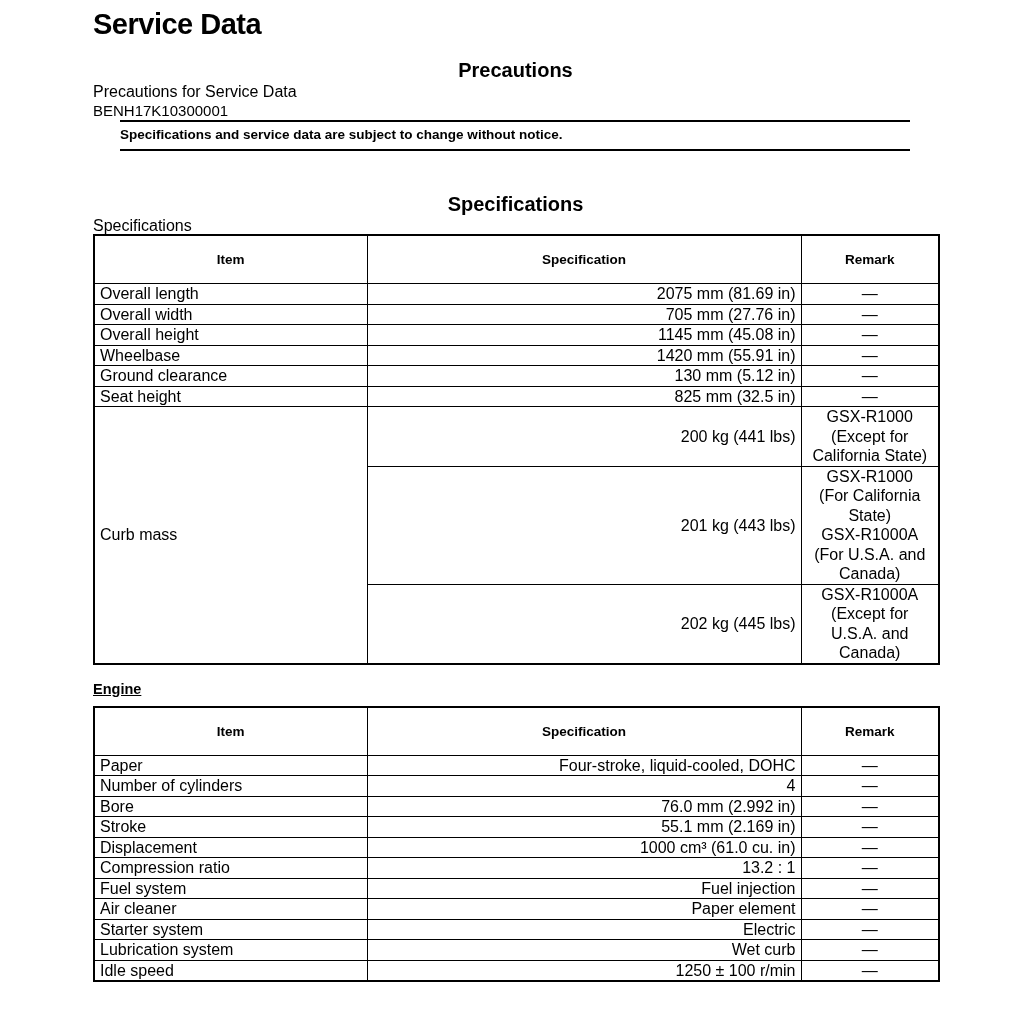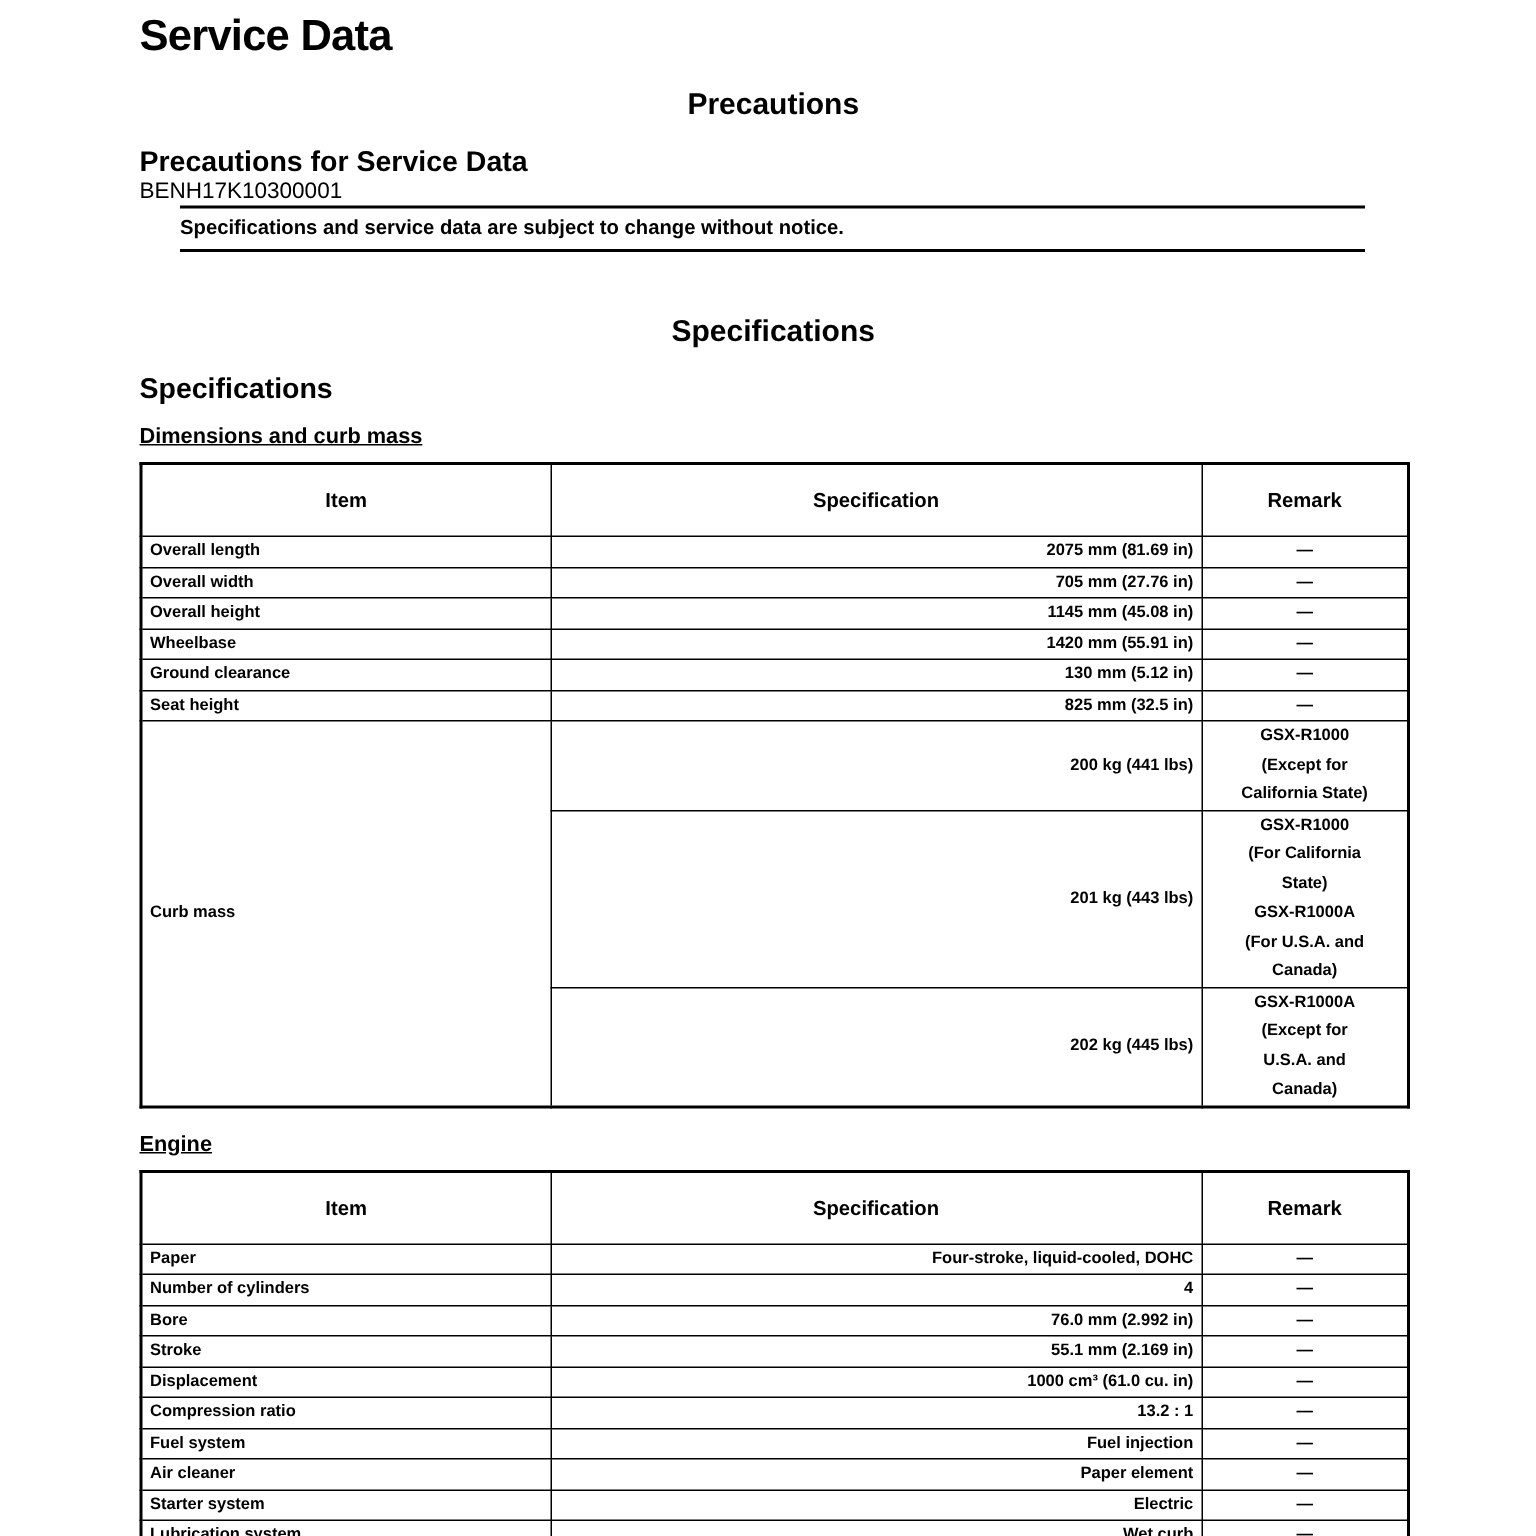--- a/index.html
+++ b/index.html
@@ -22,23 +22,23 @@
   }
   .center-heading {
     text-align: center;
     font-size: 20px;
     font-weight: bold;
     margin-top: 19px;
     line-height: 23px;
   }
   .center-heading.specs { margin-top: 42px; }
   .sub-heading {
-    font-size: 19px;
-    font-weight: bold;
-    margin-top: 18px;
+    font-size: 16px;
+    font-weight: normal;
+    margin-top: 1px;
     line-height: 17px;
   }
   .code {
     text-align: left;
     font-size: 15px;
     font-weight: normal;
     margin-top: 5px;
     line-height: 12px;
   }
   .note-block { margin-left: 27px; margin-right: 28px; }
@@ -75,22 +75,22 @@
   th, td { border: 1px solid #000; }
   th {
     font-size: 13.5px;
     font-weight: bold;
     height: 19px;
     padding: 16px 4px;
     text-align: center;
     line-height: 15px;
   }
   td {
-    font-size: 11px;
-    font-weight: bold;
+    font-size: 16px;
+    font-weight: normal;
     padding: 1px 5px;
     height: 19px;
     vertical-align: middle;
     line-height: 15px;
   }
   td.item { text-align: left; }
   td.spec { text-align: right; }
   td.remark {
     text-align: center;
     white-space: pre-line;
@@ -115,21 +115,20 @@
     <div class="rule"></div>
     <div class="note-text">Specifications and service data are subject to change without notice.</div>
     <div class="rule"></div>
   </div>
 
   <div class="center-heading specs">Specifications</div>
 
   <div class="sub-heading">Specifications</div>
 
 
-  <div class="table-title">Dimensions and curb mass</div>
 
   <table id="dimensions-table">
     <colgroup>
       <col style="width:273px">
         <col style="width:434px">
         <col style="width:138px">
     </colgroup>
     <thead id="dim-head">
         <tr>
           <th>Item</th>

